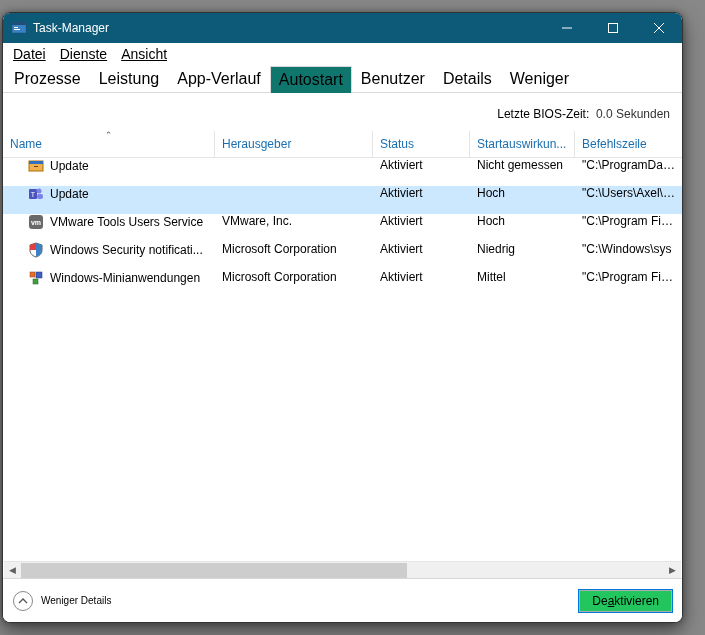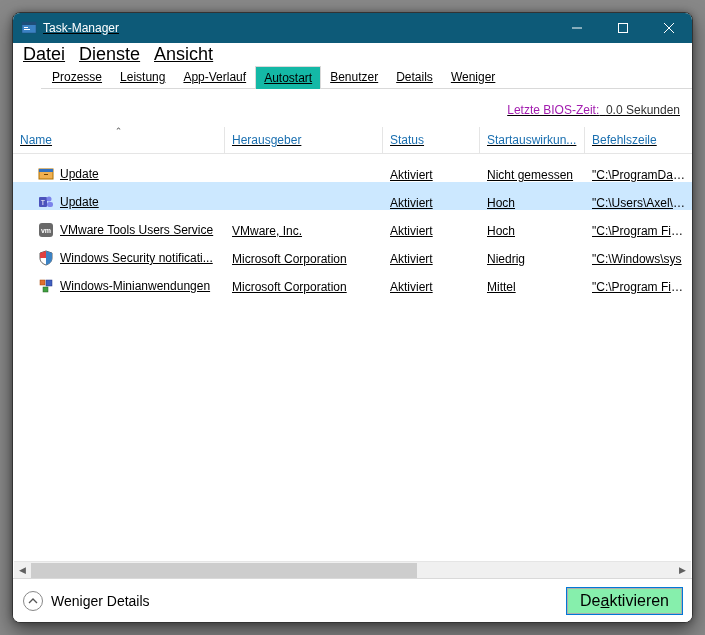--- a/index.html
+++ b/index.html
@@ -1,59 +1,59 @@
 <!DOCTYPE html>
 <html><head>
 <meta charset="utf-8">
 <style>
   * { box-sizing: border-box; margin: 0; padding: 0; font-family: "Segoe UI", Tahoma, sans-serif; }
   body { background: #888; width: 705px; height: 635px; overflow: hidden; }
-  .shadow { position: absolute; top: 12px; left: 12px; width: 681px; height: 611px; border-radius: 8px; box-shadow: 0 8px 20px rgba(0,0,0,0.5), 0 0 6px rgba(0,0,0,0.3); background: #fff; overflow: hidden; border: 1px solid #333; text-decoration: underline; }
+  .shadow { position: absolute; top: 12px; left: 2px; width: 681px; height: 611px; border-radius: 8px; box-shadow: 0 8px 20px rgba(0,0,0,0.5), 0 0 6px rgba(0,0,0,0.3); background: #fff; overflow: hidden; border: 1px solid #333; }
   .titlebar { background: #0d5a78; height: 30px; display: flex; align-items: center; color: #fff; }
   .title-icon { width: 16px; height: 16px; margin-left: 8px; margin-right: 6px; }
   .title-text { font-size: 12px; flex: 1; }
   .win-btns { display: flex; height: 100%; }
   .win-btn { width: 46px; display: flex; align-items: center; justify-content: center; cursor: default; }
   .win-btn svg { stroke: #fff; }
-  .menubar { height: 22px; display: flex; align-items: center; padding: 0 4px; font-size: 18px; background: #fff; }
+  .menubar { height: 22px; display: flex; align-items: center; padding: 0 4px; font-size: 14px; background: #fff; }
   .menu-item { padding: 2px 6px; margin-right: 2px; cursor: default; }
   .menu-item span.u { text-decoration: underline; }
-  .tabs { display: flex; font-size: 12px; border-bottom: 1px solid #d9d9d9; background: #fff; padding-left: 2px; margin-left: 28px; }
+  .tabs { display: flex; font-size: 16px; border-bottom: 1px solid #d9d9d9; background: #fff; padding-left: 2px; }
   .tab { padding: 4px 8px; border: 1px solid transparent; border-bottom: none; margin-right: 0; cursor: default; }
-  .tab.active { border-color: #d9d9d9; background: #14b8a6; position: relative; top: 1px; }
+  .tab.active { border-color: #d9d9d9; background: #0f766e; position: relative; top: 1px; }
   .bios-line { text-align: right; font-size: 12px; padding: 14px 12px 10px 0; color: #333; }
-  .bios-label { color: #a21caf; }
+  .bios-label { color: #000000; }
   .table-wrap { overflow: hidden; }
   .thead { display: flex; font-size: 12px; color: #1a6fb0; border-bottom: 1px solid #e5e5e5; height: 27px; align-items: flex-start; position: relative; }
   .th { padding: 0 7px; white-space: nowrap; overflow: hidden; text-overflow: ellipsis; border-right: 1px solid #e5e5e5; height: 100%; display: flex; align-items: center; position: relative; }
   .th.name { width: 212px; }
   .th.pub  { width: 158px; }
   .th.stat { width: 97px; }
   .th.imp  { width: 105px; }
   .th.cmd  { flex: 1; border-right: none; }
   .sort-arrow { position: absolute; left: 50%; top: -1px; transform: translateX(-50%); font-size: 9px; color: #555; }
   .tbody { font-size: 12px; }
-  .tr { display: flex; height: 28px; align-items: flex-end; }
+  .tr { display: flex; height: 28px; align-items: flex-start; }
   .tr.selected { background: #cce8ff; }
   .td { padding: 0 7px; white-space: nowrap; overflow: hidden; text-overflow: ellipsis; }
   .td.name { width: 212px; display: flex; align-items: center; }
   .td.pub  { width: 158px; }
   .td.stat { width: 97px; }
   .td.imp  { width: 105px; }
   .td.cmd  { flex: 1; }
   .row-icon { width: 16px; height: 16px; margin-left: 18px; margin-right: 6px; flex-shrink: 0; }
   .scrollbar-h { height: 17px; background: #f0f0f0; border-top: 1px solid #e5e5e5; display: flex; align-items: center; position: absolute; bottom: 44px; left: 1px; right: 1px; }
   .sb-btn { width: 17px; height: 17px; display: flex; align-items: center; justify-content: center; color: #606060; font-size: 9px; }
   .sb-track { flex: 1; height: 17px; display: flex; align-items: center; }
   .sb-thumb { width: 60%; height: 15px; background: #cdcdcd; }
   .footer { position: absolute; bottom: 0; left: 0; right: 0; height: 44px; border-top: 1px solid #d9d9d9; display: flex; align-items: center; padding: 0 10px; background: #fff; }
-  .fewer { display: flex; align-items: center; font-size: 14px; cursor: default; }
+  .fewer { display: flex; align-items: center; font-size: 10px; cursor: default; }
   .circle-btn { width: 20px; height: 20px; border: 1px solid #888; border-radius: 50%; display: flex; align-items: center; justify-content: center; margin-right: 8px; }
   .spacer { flex: 1; }
-  .action-btn { font-size: 16px; padding: 3px 12px; background: #86efac; border: 1px solid #adadad; cursor: default; outline: 1px solid #0078d7; }
+  .action-btn { font-size: 12px; padding: 3px 12px; background: #22c55e; border: 1px solid #adadad; cursor: default; outline: 1px solid #0078d7; }
   .action-btn span.u { text-decoration: underline; }
 </style>
 </head>
 <body>
 
 <div class="shadow">
 
   <div class="titlebar">
     <span class="title-icon">
       <svg viewBox="0 0 16 16">

